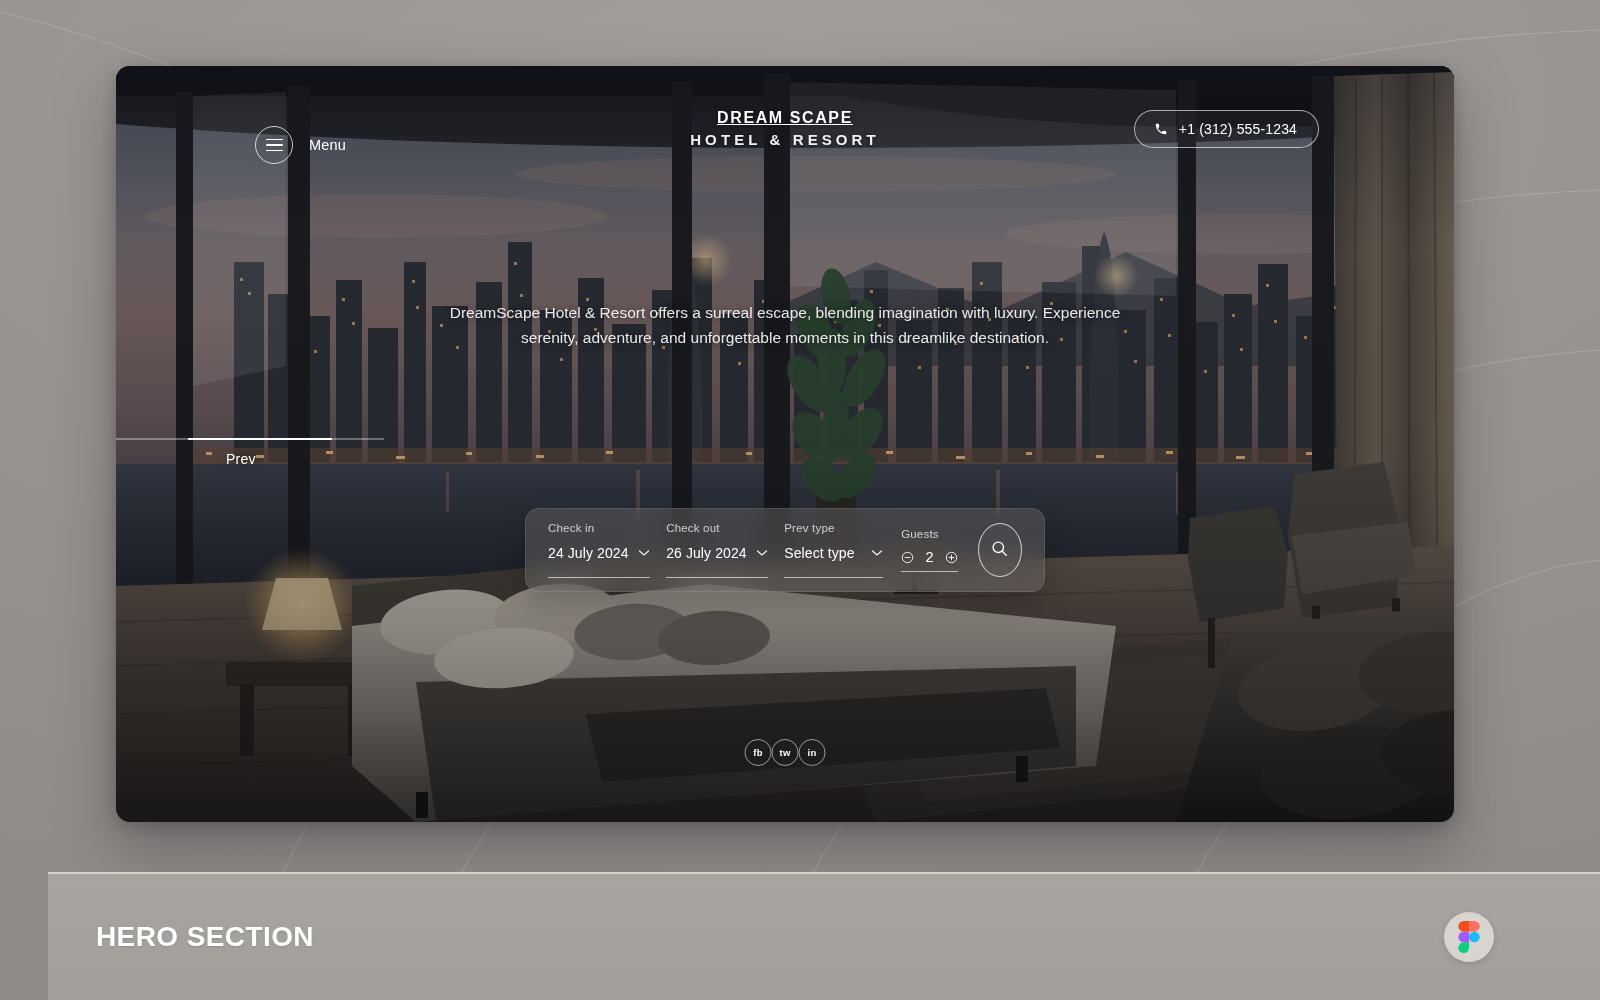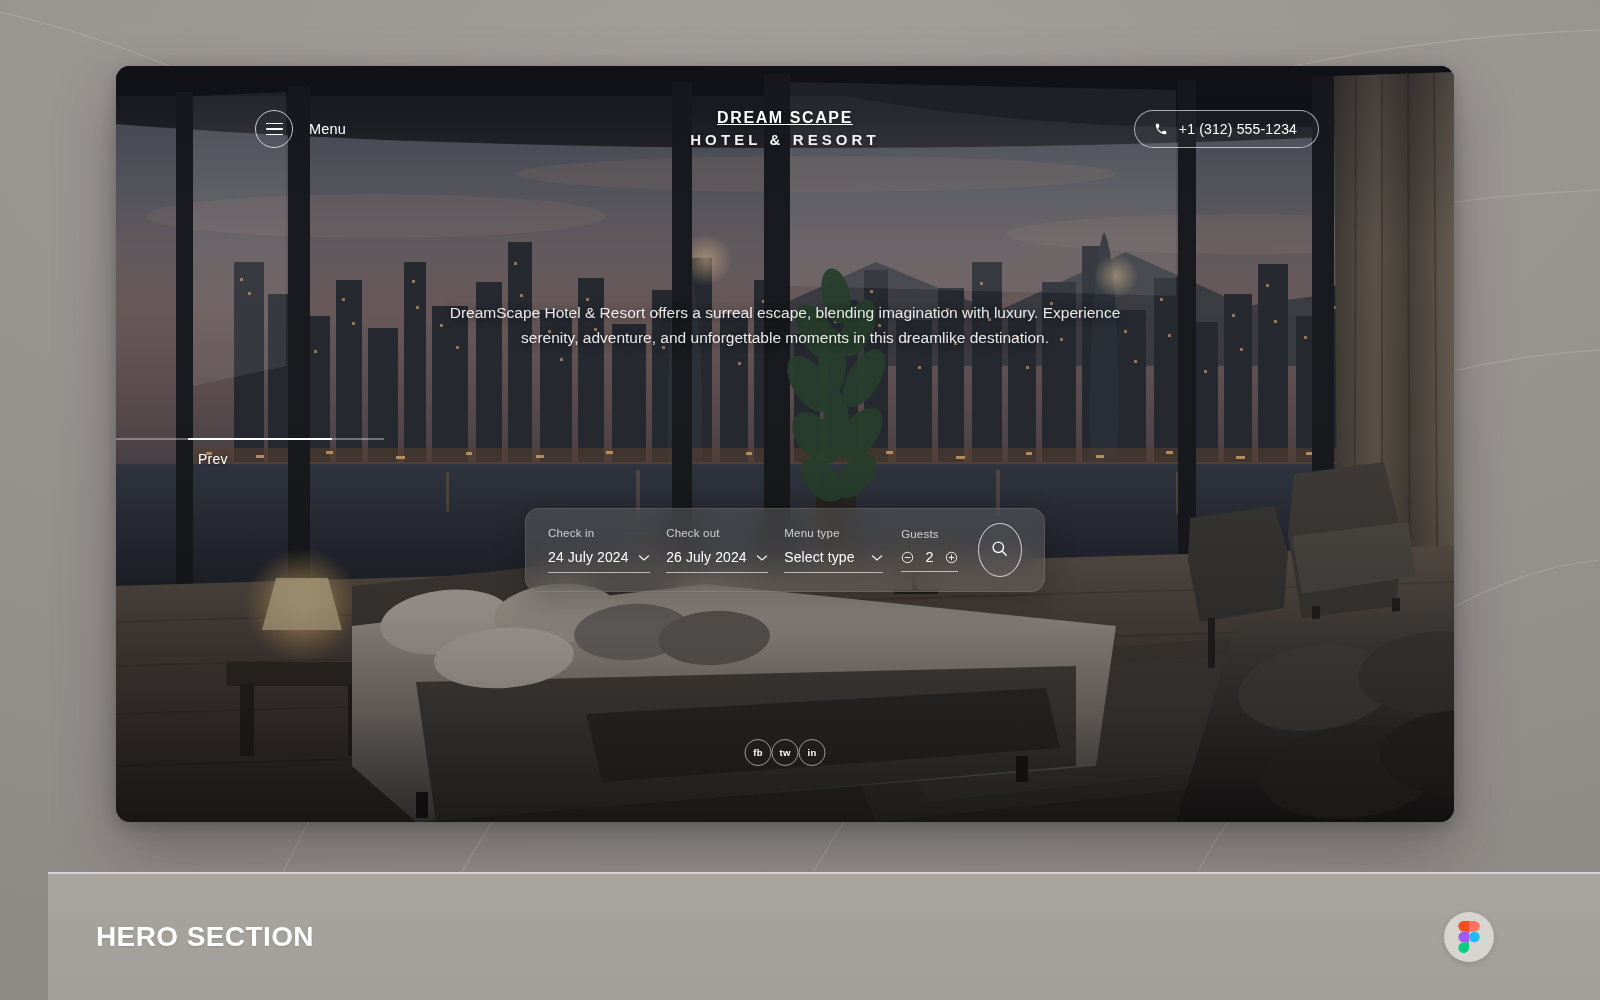--- a/index.html
+++ b/index.html
@@ -34,21 +34,21 @@
     background:
       linear-gradient(180deg, rgba(12,16,24,.42) 0%, rgba(10,12,18,.18) 24%,
                       rgba(8,9,13,.20) 52%, rgba(6,6,9,.46) 86%, rgba(4,4,6,.62) 100%);
   }
 
   
   #hero-header {
     position:absolute; left:0; right:0; top:0; height:124px;
     display:flex; align-items:center; z-index:7;
   }
-  #menu-group { position:absolute; left:139px; top:44px; display:flex; align-items:center; gap:16px; }
+  #menu-group { position:absolute; left:139px; top:60px; display:flex; align-items:center; gap:16px; }
   #menu-circle {
     width:38px; height:38px; border-radius:50%;
     border:1px solid rgba(255,255,255,.75);
     display:flex; flex-direction:column; align-items:center; justify-content:center; gap:4px;
   }
   #menu-circle i { display:block; width:17px; height:1.4px; background:#fff; border-radius:1px; }
   #menu-label { color:#fff; font-size:14.5px; letter-spacing:.2px; }
 
   #brand {
     position:absolute; left:50%; transform:translateX(-50%); top:44px;
@@ -101,43 +101,43 @@
   }
   .slider-fill {
     position:absolute; top:0; height:2px; background:#fff; border-radius:1px;
   }
   #slider-prev .slider-fill { left:72px; width:144px; }
   #slider-next .slider-fill { left:0px;  width:148px; }
   .slider-label {
     margin-top:11px; color:#fff; font-size:14px; letter-spacing:.2px;
     text-shadow:0 1px 6px rgba(0,0,0,.5);
   }
-  #slider-prev .slider-label { padding-left:82px; }
+  #slider-prev .slider-label { padding-left:110px; }
   #slider-next .slider-label { padding-left:80px; }
 
   
   #booking {
     position:absolute; left:50%; transform:translateX(-50%);
     top:442px; width:520px; height:84px; z-index:8;
     border-radius:14px;
     background:rgba(125,122,120,.34);
     backdrop-filter:blur(14px);
     -webkit-backdrop-filter:blur(14px);
     border:1px solid rgba(255,255,255,.10);
     display:flex; align-items:center; padding:0 22px;
     box-shadow:0 10px 30px rgba(0,0,0,.22);
   }
   .bk-field { position:relative; }
   .bk-label {
     color:rgba(255,255,255,.74); font-size:11.5px; letter-spacing:.2px; margin-bottom:9px;
   }
   .bk-value-row {
-    display:flex; align-items:center; justify-content:space-between;
+    display:flex; align-items:flex-end; justify-content:space-between;
     border-bottom:1px solid rgba(255,255,255,.62);
-    padding-bottom:6px;
+    padding-bottom:16px;
   }
   .bk-value { color:#fff; font-size:14px; letter-spacing:.1px; }
   .chev { opacity:.92; }
   #field-checkin  { width:126px; margin-right:16px; }
   #field-checkout { width:126px; margin-right:16px; }
   #field-roomtype { width:122px; margin-right:18px; }
   #field-guests   { width:70px;  margin-right:20px; }
   #guests-row {
     display:flex; align-items:center; justify-content:space-between;
     border-bottom:1px solid rgba(255,255,255,.62); padding-bottom:6px;
@@ -558,21 +558,21 @@
         <span class="bk-value">26 July 2024</span>
         <span class="chev">
           <svg width="12" height="8" viewBox="0 0 12 8" fill="none" stroke="#fff" stroke-width="1.3" stroke-linecap="round">
               <path d="M1.5 2 L6 6 L10.5 2"></path>
             </svg>
         </span>
       </div>
     </div>
 
     <div id="field-roomtype" class="bk-field">
-      <div class="bk-label">Menu type</div>
+      <div class="bk-label">Prev type</div>
       <div class="bk-value-row">
         <span class="bk-value">Select type</span>
         <span class="chev">
           <svg width="12" height="8" viewBox="0 0 12 8" fill="none" stroke="#fff" stroke-width="1.3" stroke-linecap="round">
               <path d="M1.5 2 L6 6 L10.5 2"></path>
             </svg>
         </span>
       </div>
     </div>
 

